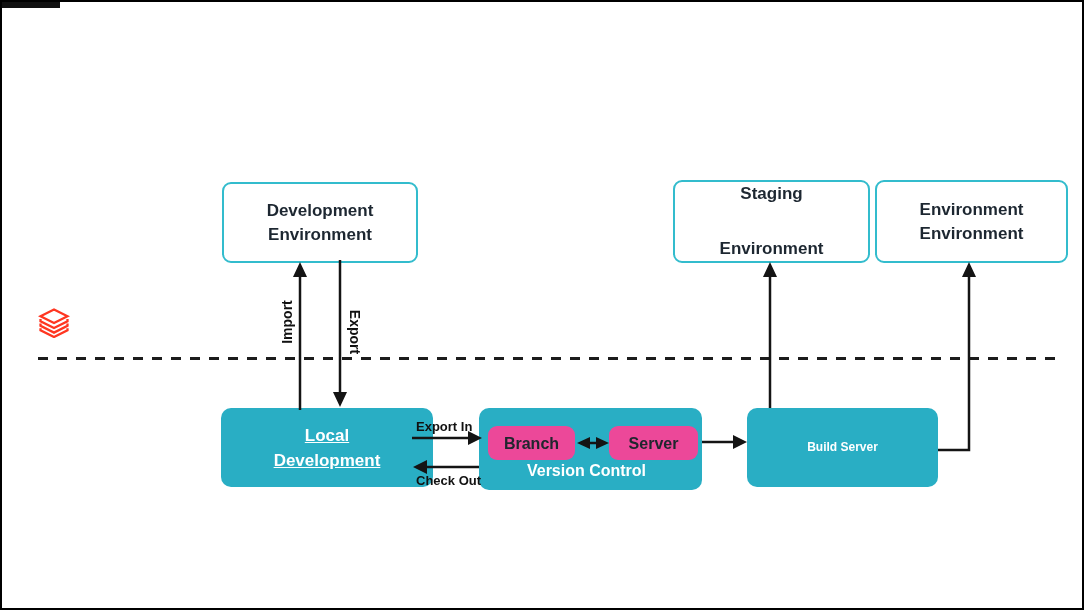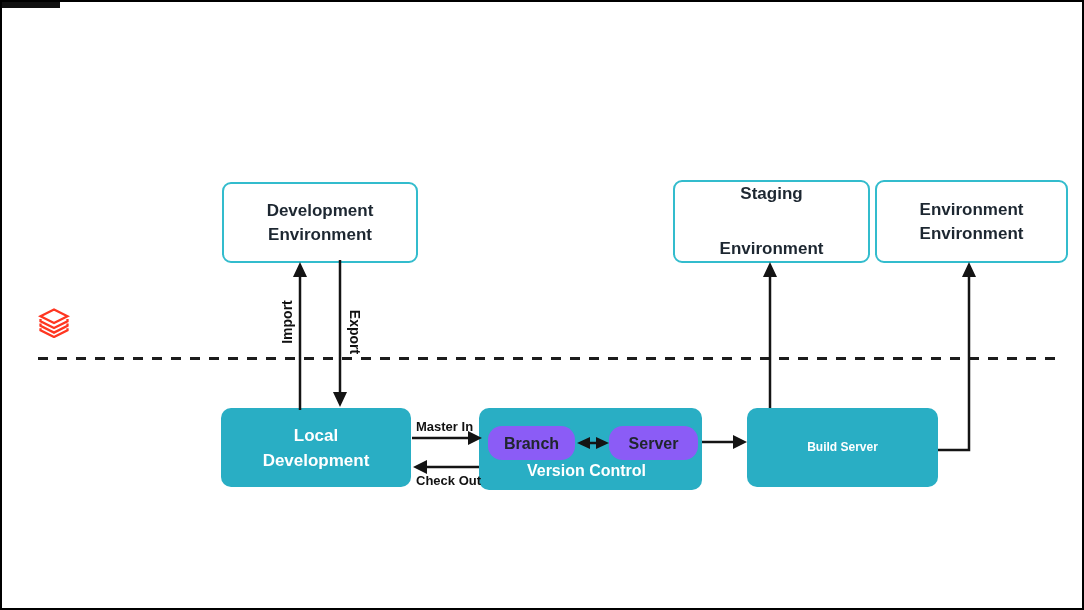--- a/index.html
+++ b/index.html
@@ -39,21 +39,21 @@
   
   .teal-box{
     position:absolute;
     background:#29AEC4;border-radius:10px;
     display:flex;flex-direction:column;align-items:center;justify-content:center;
     font-weight:700;font-size:17px;line-height:25px;color:#fff;text-align:center;
   }
   .vc-box{justify-content:flex-start;}
   .vc-chip{
     position:absolute;top:18px;height:34px;
-    background:#8b5cf6;border-radius:14px;
+    background:#ec4899;border-radius:9px;
     display:flex;align-items:center;justify-content:center;
     font-weight:700;font-size:16px;color:#20262E;
   }
   .vc-chip.branch{left:9px;width:87px;}
   .vc-chip.master{left:130px;width:89px;}
   .vc-label{
     position:absolute;left:0;right:8px;bottom:7px;
     font-weight:700;font-size:16px;color:#fff;text-align:center;
   }
   
@@ -99,21 +99,21 @@
   </div>
   <div class="env-box" style="left:671px;top:178px;width:193px;height:79px;justify-content:space-between;">
     <span>Staging</span>
     <span>Environment</span>
   </div>
   <div class="env-box" style="left:873px;top:178px;width:189px;height:79px;">
     <span>Environment</span>
     <span>Environment</span>
   </div>
 
-  <div class="teal-box" style="left:219px;top:406px;width:190px;height:79px;">
+  <div class="teal-box" style="left:219px;top:406px;width:212px;height:79px;text-decoration:underline;">
     <span>Local</span>
     <span>Development</span>
   </div>
 
   <div class="teal-box vc-box" style="left:477px;top:406px;width:223px;height:82px;">
     <div class="vc-chip branch">
       <span>Branch</span>
     </div>
     <div class="vc-chip master">
       <span>Server</span>
@@ -148,16 +148,16 @@
 
     <line x1="768" y1="406" x2="768" y2="274"></line>
     <polygon points="768,260 761,275 775,275"></polygon>
 
     <polyline points="936,448 967,448 967,274"></polyline>
     <polygon points="967,260 960,275 974,275"></polygon>
   </svg>
 
   <div class="edge-label v rot-ccw lbl-import">Import</div>
   <div class="edge-label v rot-cw lbl-export">Export</div>
-  <div class="edge-label lbl-checkin">Master In</div>
+  <div class="edge-label lbl-checkin">Export In</div>
   <div class="edge-label lbl-checkout">Check Out</div>
 
 </div>
 
 </body></html>

